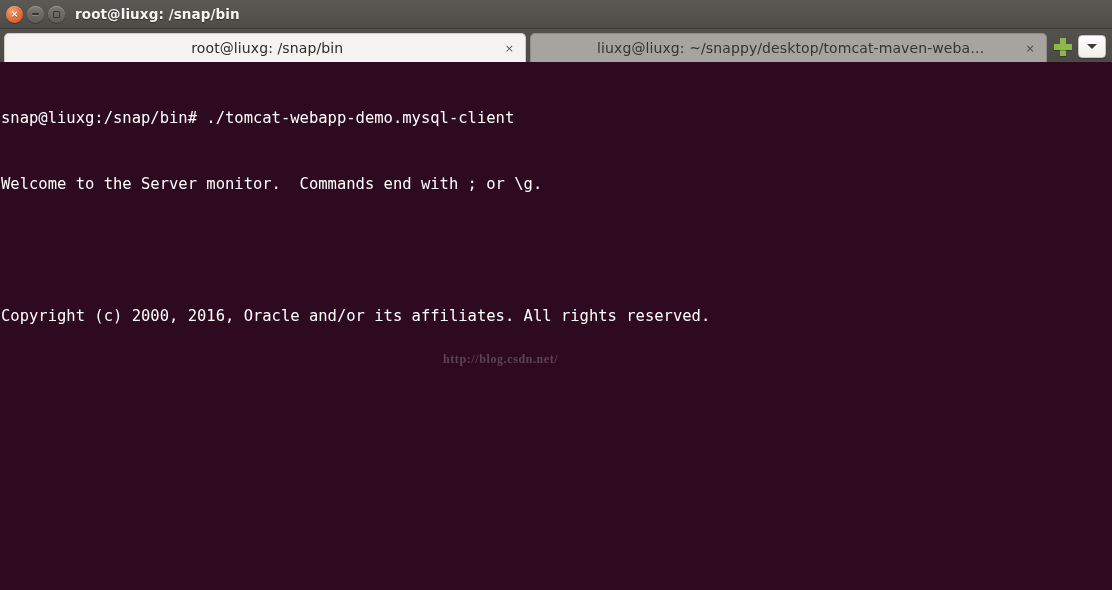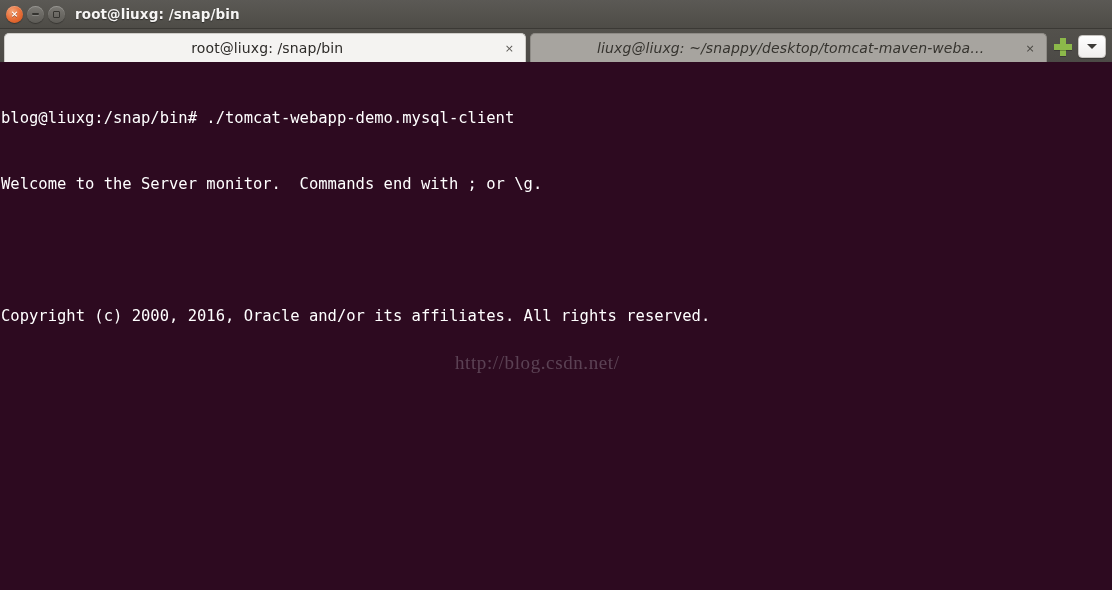--- a/index.html
+++ b/index.html
@@ -111,21 +111,20 @@
     justify-content: center;
   }
   .tab.inactive {
     background: #a7a49f;
     color: #36342f;
     width: 524px;
     margin-left: 4px;
     border: 1px solid #8e8b86;
     border-bottom: none;
     justify-content: center;
-    font-style: italic;
   }
   .tab-label {
     white-space: nowrap;
     overflow: hidden;
     text-overflow: ellipsis;
     text-align: center;
     flex: 0 1 auto;
     font-size: 14px;
     letter-spacing: .1px;
   }
@@ -203,28 +202,29 @@
     white-space: pre;
     padding-left: 1px;
   }
   .term-line {
     height: 22px;
     white-space: pre;
     position: relative;
   }
   .watermark {
     position: absolute;
-    left: 455px;
+    left: 443px;
     top: 290px;
     font-family: "Liberation Serif", serif;
-    font-size: 19px;
+    font-size: 12px;
     color: rgba(200,195,205,.30);
     letter-spacing: .6px;
     white-space: nowrap;
     pointer-events: none;
+    font-weight: bold;
   }
 </style>
 </head>
 <body>
 
 <div class="window">
 
   <div class="titlebar">
     <div class="wcontrols">
       <div class="wbtn close">×</div>
@@ -253,21 +253,21 @@
         <span class="bar2"></span>
       </div>
       <div class="tabmenu">
         <span class="chev"></span>
       </div>
     </div>
   </div>
 
   <div class="terminal">
     <div class="term-lines">
-      <div class="term-line">blog@liuxg:/snap/bin# ./tomcat-webapp-demo.mysql-client</div>
+      <div class="term-line">snap@liuxg:/snap/bin# ./tomcat-webapp-demo.mysql-client</div>
       <div class="term-line">Welcome to the Server monitor.  Commands end with ; or \g.</div>
       <div class="term-line"></div>
       <div class="term-line">Copyright (c) 2000, 2016, Oracle and/or its affiliates. All rights reserved.</div>
       <div class="term-line"></div>
       
       
       
       
       
       

